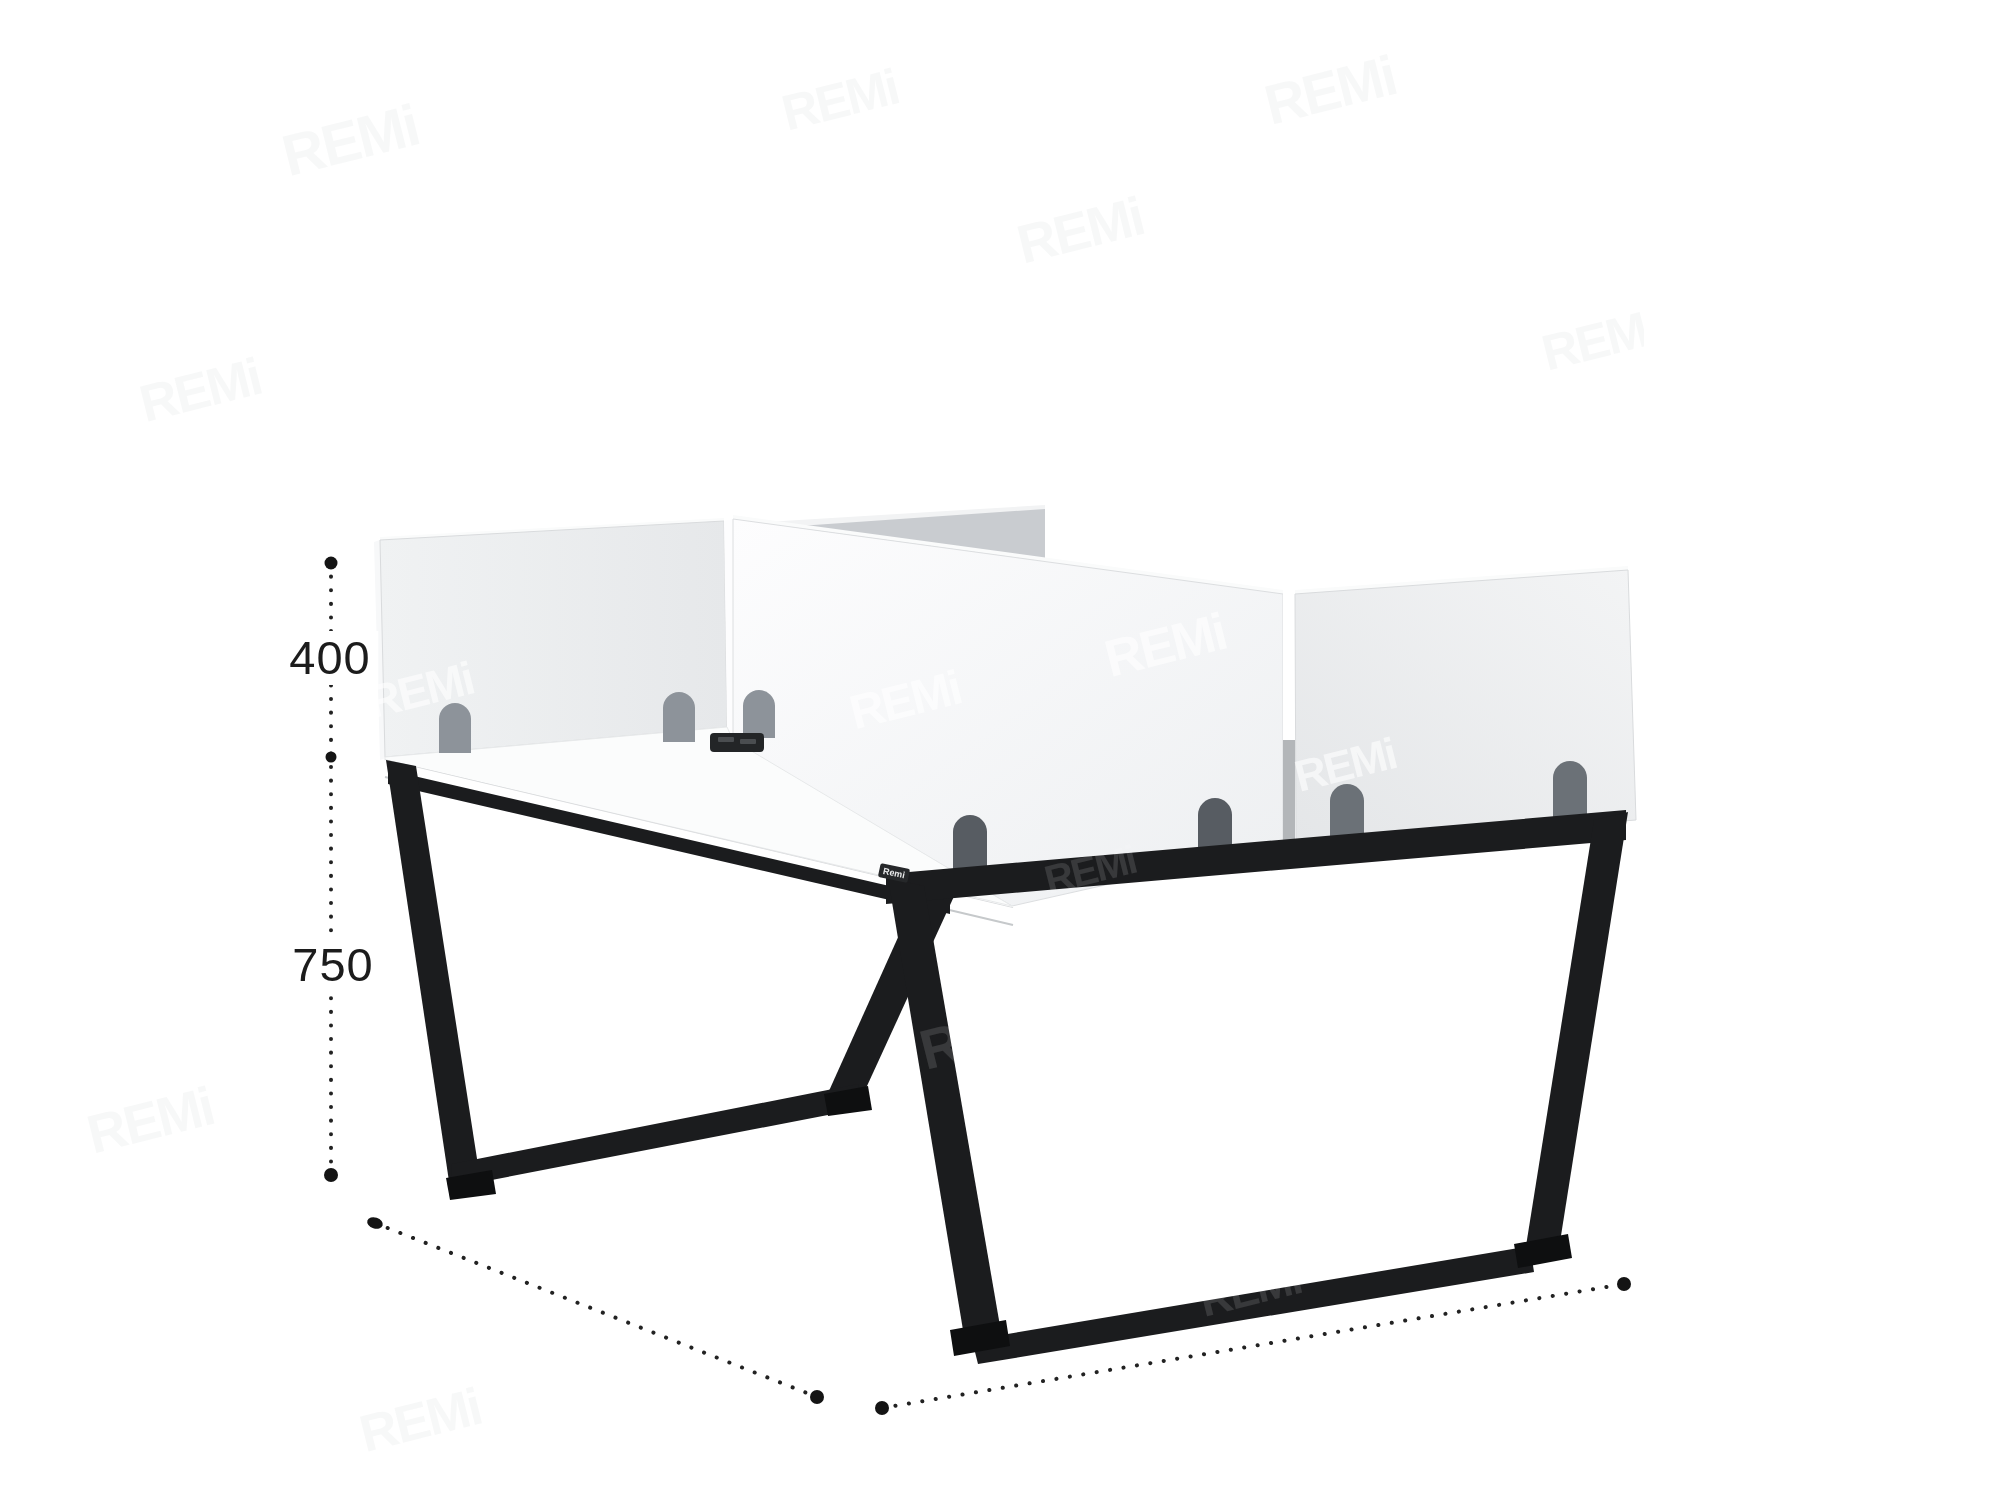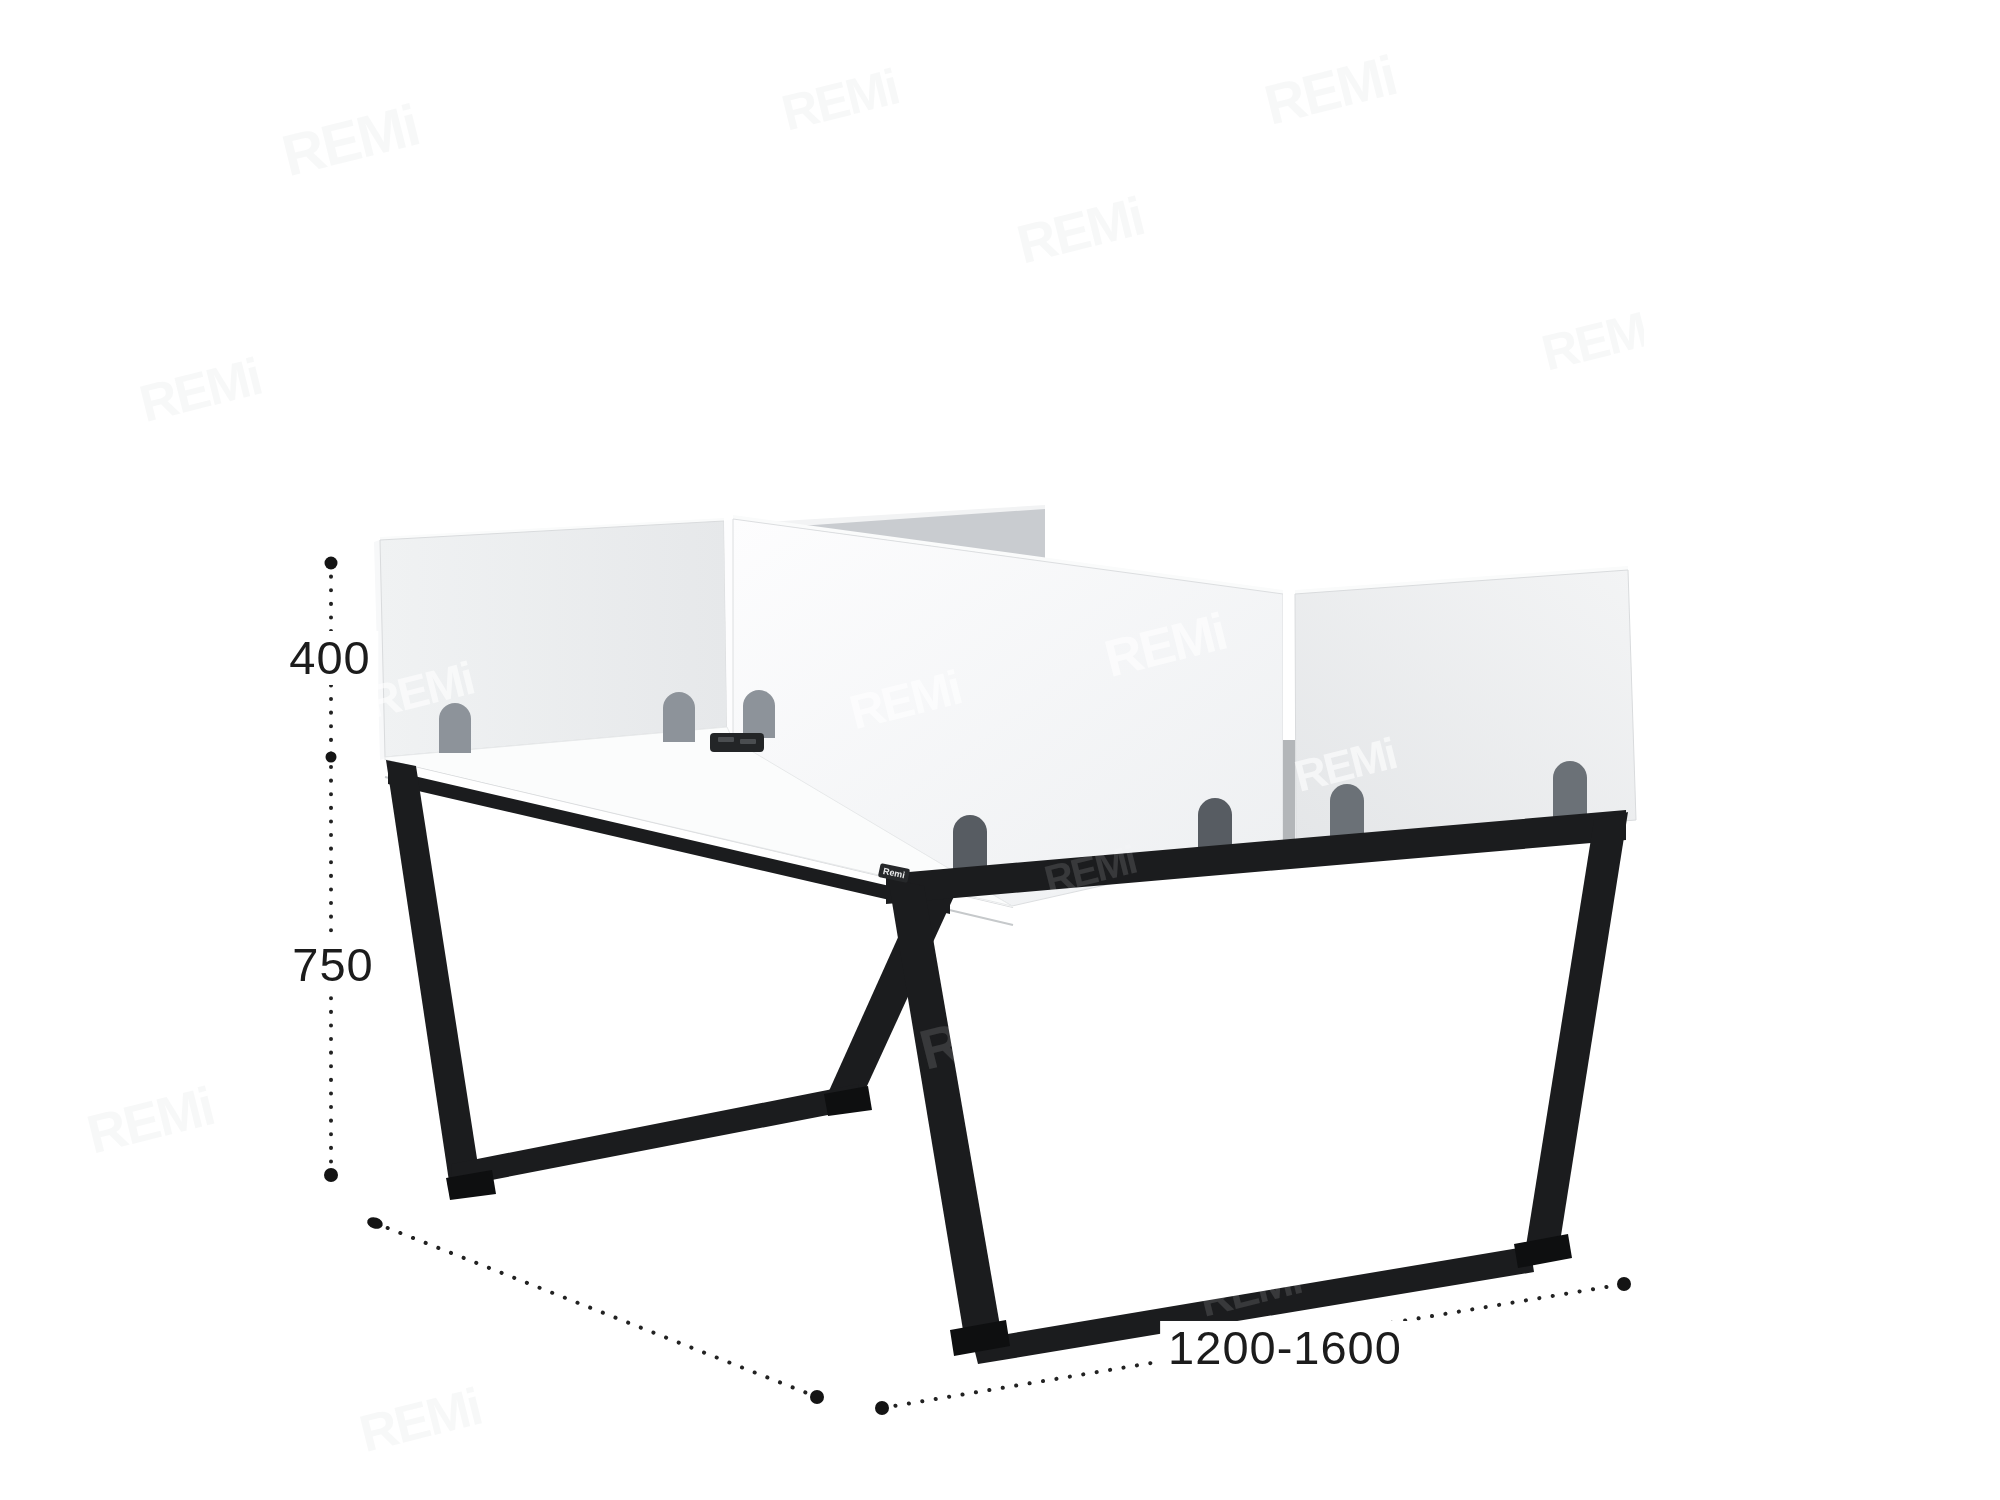--- a/index.html
+++ b/index.html
@@ -115,21 +115,20 @@
       <circle cx="331" cy="1175" r="7"></circle>
       <ellipse cx="375" cy="1223" rx="8" ry="5.5" transform="rotate(18 375 1223)"></ellipse>
       <circle cx="817" cy="1397" r="7"></circle>
       <circle cx="882" cy="1408" r="7"></circle>
       <circle cx="1624" cy="1284" r="7"></circle>
     </g>
   </svg>
 
   <div class="dim-label" style="left:330px;top:658px;">400</div>
   <div class="dim-label" style="left:333px;top:965px;">750</div>
-  <div class="dim-label" style="left:1285px;top:1348px;">1200-1600</div>
 
   <div class="edge-logo">Remi</div>
 
   <span class="wm bg" style="left:350px;top:140px;font-size:58px;">REMi</span>
   <span class="wm bg" style="left:840px;top:100px;font-size:50px;">REMi</span>
   <span class="wm bg" style="left:1330px;top:90px;font-size:56px;">REMi</span>
   <span class="wm bg" style="left:1760px;top:150px;font-size:48px;">REMi</span>
   <span class="wm bg" style="left:200px;top:390px;font-size:52px;">REMi</span>
   <span class="wm bg" style="left:1080px;top:230px;font-size:54px;">REMi</span>
   <span class="wm bg" style="left:1600px;top:340px;font-size:50px;">REMi</span>

